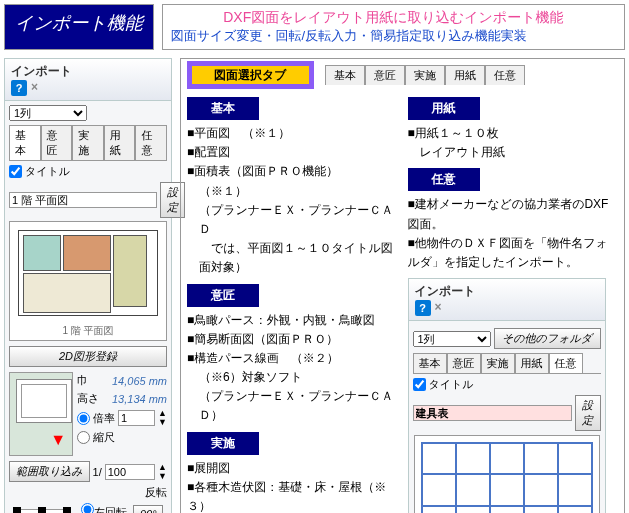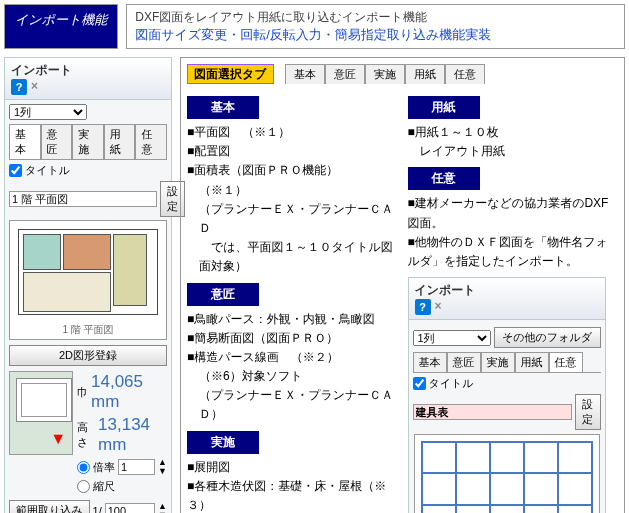--- a/index.html
+++ b/index.html
@@ -1,56 +1,56 @@
 <!DOCTYPE html>
 <html><head>
 <meta charset="utf-8">
 <style>
 * { box-sizing: border-box; margin: 0; padding: 0; }
 body { font-family: "MS PGothic", sans-serif; font-size: 12px; background: #fff; width: 629px; }
 .row { display: flex; gap: 8px; padding: 4px; }
-.badge { background: #00008b; color: #fff; padding: 6px 10px; font-size: 13px; font-style: italic; border: 1px solid #999; }
+.badge { background: #00008b; color: #fff; padding: 6px 10px; font-size: 18px; font-style: italic; border: 1px solid #999; }
 .desc-box { border: 1px solid #999; padding: 4px 8px; flex: 1; }
-.desc-title { color: #404040; font-size: 12px; }
+.desc-title { color: #ec4899; font-size: 14px; text-align: center; }
 .desc-sub { color: #1a4bcc; font-size: 13px; }
 .main { display: flex; gap: 8px; padding: 4px; align-items: flex-start; }
 .panel { background: #f5f6f8; border: 1px solid #bcc; width: 168px; }
 .panel-title { background: linear-gradient(#fff,#e4e8f0); padding: 4px 6px; display: flex; justify-content: space-between; border-bottom: 1px solid #bcc; font-weight: bold; color: #333; flex-direction: column; }
 .panel-close { color: #888; cursor: pointer; }
 .help-icon { background: #0078d7; color: #fff; width: 16px; height: 16px; text-align: center; border-radius: 2px; font-size: 11px; line-height: 16px; }
 .panel-body { padding: 4px; }
 .select { width: 78px; font-size: 11px; }
 .tabs { display: flex; margin-top: 4px; border-bottom: 1px solid #999; }
 .tab { padding: 2px 5px; border: 1px solid #999; border-bottom: none; background: #f0f0f0; font-size: 11px; cursor: pointer; }
 .tab.active { background: #fff; }
 .field-row { display: flex; align-items: center; gap: 3px; margin: 3px 0; font-size: 11px; }
 .field-row input[type=text] { flex: 1; font-size: 11px; padding: 1px 2px; border: 1px solid #999; }
-.btn { background: linear-gradient(#fff,#ddd); border: 1px solid #888; padding: 2px 6px; font-size: 11px; cursor: pointer; }
+.btn { background: linear-gradient(#fff,#ddd); border: 1px solid #888; padding: 2px 6px; font-size: 11px; cursor: pointer; font-style: italic; }
 .floorplan { width: 158px; height: 120px; background: #fff; border: 1px solid #999; margin: 2px auto; position: relative; }
 .fp-frame { position: absolute; inset: 8px 8px 24px 8px; border: 1px solid #444; }
 .room { position: absolute; }
 .r1 { left: 4px; top: 4px; width: 38px; height: 36px; background: #a7d4c9; border: 1px solid #555; }
 .r2 { left: 44px; top: 4px; width: 48px; height: 36px; background: #d7996f; border: 1px solid #555; }
 .r3 { left: 94px; top: 4px; width: 34px; height: 72px; background: #d7d7a8; border: 1px solid #555; }
 .r4 { left: 4px; top: 42px; width: 88px; height: 40px; background: #eee9d5; border: 1px solid #555; }
 .fp-label { position: absolute; bottom: 2px; left: 0; right: 0; text-align: center; font-size: 10px; color: #666; }
 .fp-area { background: #d8e6da; border: 1px solid #999; width: 158px; height: 92px; margin: 2px auto; position: relative; }
 .fp-marker { position: absolute; right: 6px; bottom: 6px; color: red; font-size: 16px; }
 .mini-fp { position: absolute; left: 6px; top: 6px; width: 56px; height: 44px; border: 1px solid #888; background: #fff; }
 .mini-r { position: absolute; border: 1px solid #999; }
-.dim-label { color: #3b6fb5; font-size: 17px; }
+.dim-label { color: #3b6fb5; font-size: 11px; font-style: italic; }
 .radio-col { display: flex; flex-direction: column; font-size: 11px; gap: 2px; }
 .angle-row { display: flex; gap: 3px; margin: 2px 0; }
 .angle-btn { width: 30px; text-align: center; }
 .handle-box { width: 54px; height: 54px; background: #fff; border: 1px solid #999; position: relative; }
 .handle { width: 8px; height: 8px; background: #000; position: absolute; }
 .handle.tl{top:-3px;left:-3px}.handle.tr{top:-3px;right:-3px}
 .handle.tc{top:-3px;left:50%;margin-left:-4px}
 .content { border: 1px solid #999; padding: 6px; flex: 1; font-size: 12px; }
-.tabrow-label { background: #ffcc00; border: 1px solid #8b5cf6; padding: 2px 6px; font-weight: bold; }
+.tabrow-label { background: #ffcc00; border: 5px solid #8b5cf6; padding: 2px 22px; font-weight: bold; }
 .inline-tabs { display: inline-flex; margin-left: 8px; }
 .inline-tabs .tab { padding: 2px 8px; }
 .cols { display: flex; gap: 10px; margin-top: 6px; align-items: flex-start; }
 .col { flex: 1; }
 .cat-head { background: #000080; color: #fff; padding: 3px 8px; margin: 6px 0 4px; font-weight: bold; width: 72px; text-align: center; }
 .cat-list { color: #000; line-height: 1.6; }
 .note { color: #000;padding-left:1em}
 .mini-panel { border: 1px solid #bcc; background: #f5f6f8; width: 198px; margin-top: 6px; }
 .grid-prev { background: #fff; border: 1px solid #999; width: 186px; height: 110px; margin: 4px auto; position: relative; }
 .g-frame { position:absolute; inset:6px; border:1px solid #4a76c7; display:grid; grid-template-columns:repeat(5,1fr); grid-template-rows:repeat(3,1fr); }
@@ -134,21 +134,21 @@
               <span>縮尺</span>
             </div>
         </div>
       </div>
       <div class="field-row">
         <button class="btn">範囲取り込み</button>
         <span>1/</span>
         <input type="text" style="width: 34px;" value="100">
         <span style="font-size:9px;line-height:1">▲<br>▼</span>
       </div>
-      <div class="field-row" style="justify-content:center;font-weight:bold">
+      <div class="field-row" style="justify-content:flex-end;font-weight:normal">
           <span>反転</span>
         </div>
       <div style="display:flex;gap:6px;align-items:flex-start">
         <div style="padding:6px">
             <div class="handle-box">
           <div class="handle tl"></div>
               <div class="handle tc"></div>
               <div class="handle tr"></div>
 
         </div>

